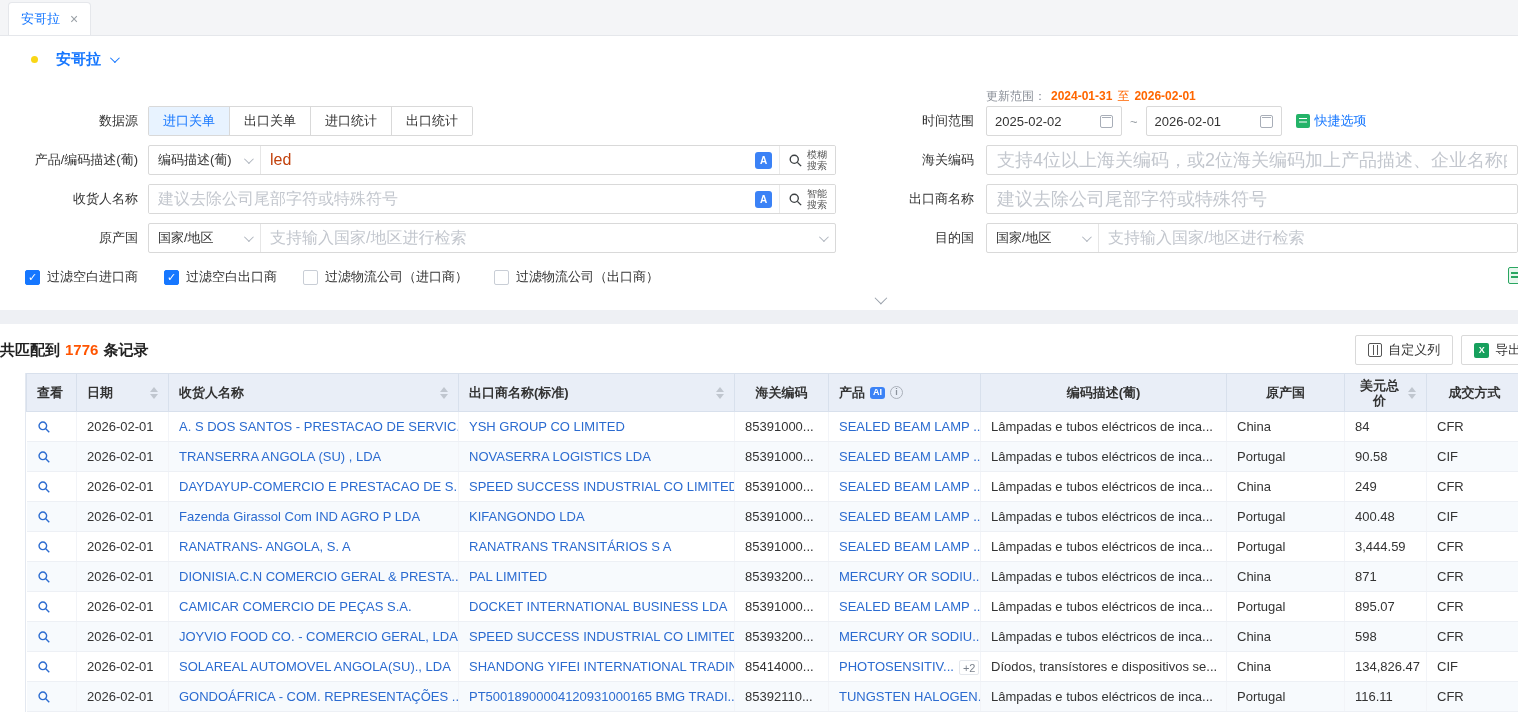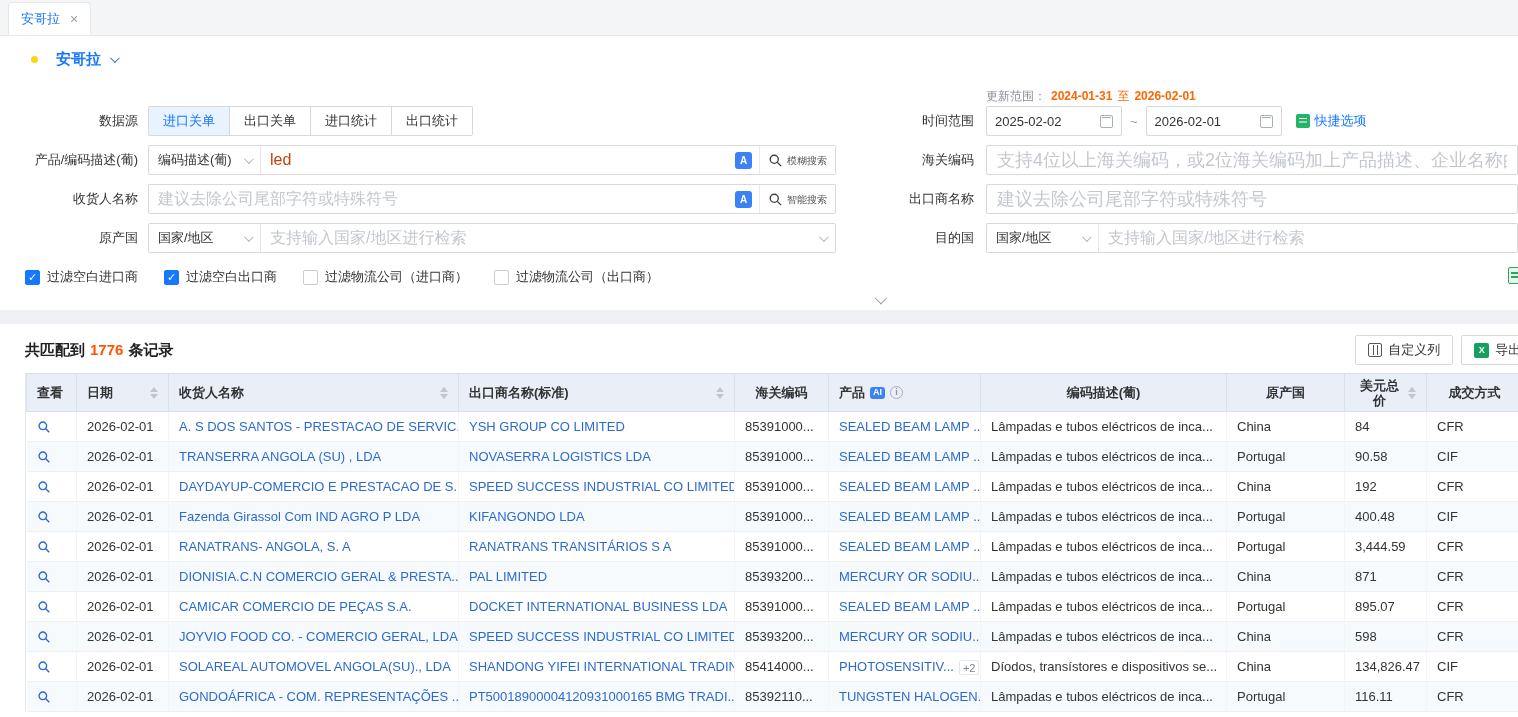--- a/index.html
+++ b/index.html
@@ -56,21 +56,21 @@
   .composite { flex:1; min-width:0; height:30px; border:1px solid #d9d9d9; border-radius:2px;
     background:#fff; display:flex; align-items:center; overflow:hidden; }
   .select-seg { width:112px; flex:none; height:100%; padding:0 9px; display:flex;
     align-items:center; justify-content:space-between; border-right:1px solid #e6e6e6; cursor:pointer; }
   .input-seg { flex:1; min-width:0; border:none; outline:none; padding:0 9px; font-size:16px; color:#c2410c; height:100%; }
   .trans-icon { width:17px; height:17px; flex:none; background:#3b82f6; border-radius:3px; color:#fff;
     font-size:10px; font-weight:bold; display:flex; align-items:center; justify-content:center;
     margin:0 7px; cursor:pointer; }
   .search-addon { flex:none; height:100%; display:flex; align-items:center; gap:4px; padding:0 8px;
     border-left:1px solid #ebebeb; cursor:pointer; background:#fff; }
-  .stack { display:flex; flex-direction:row; font-size:10px; line-height:11px; color:#555; }
+  .stack { display:flex; flex-direction:column; font-size:10px; line-height:11px; color:#555; }
   .end-chev { flex:none; margin:0 9px; }
   .r-input { flex:1; min-width:0; height:30px; border:1px solid #d9d9d9; border-radius:2px;
     padding:0 10px; font-size:18px; color:#333; outline:none; }
   .date-input { width:136px; flex:none; height:30px; border:1px solid #d9d9d9; border-radius:2px;
     display:flex; align-items:center; padding:0 8px; gap:6px; background:#fff; }
   .date-input input { border:none; outline:none; flex:1; min-width:0; font-size:13px; color:#333; }
   .cal-icon { width:13px; height:13px; border:1.4px solid #a8aeb8; border-radius:2px;
     position:relative; flex:none; }
   .cal-icon::before { content:""; position:absolute; top:1.5px; left:1px; right:1px; height:1.4px; background:#a8aeb8; }
   .range-sep { margin:0 8px; color:#9aa0a6; }
@@ -97,21 +97,21 @@
     background:#2aa661; box-shadow:0 4px 0 #2aa661; }
 
   .collapse-bar { display:flex; justify-content:center; padding:3px 0 6px; cursor:pointer; }
   .collapse-bar .chev { width:9px; height:9px; color:#98a0aa; position:relative; left:120px; }
 
   .gray-band { height:14px; background:#eef0f4; }
 
   
   .results { padding-top:9px; }
   .summary-row { display:flex; align-items:center; justify-content:space-between;
-    padding-left:25px; height:34px; margin-bottom:6px; }
+    height:34px; margin-bottom:6px; }
   .summary { font-size:15px; font-weight:bold; color:#222; }
   .count { color:#ff5400; margin:0 5px; }
   .summary-actions { display:flex; gap:8px; margin-right:-38px; }
   .tool-btn { height:30px; border:1px solid #d9d9d9; background:#fff; border-radius:2px;
     display:flex; align-items:center; gap:6px; padding:0 12px; font-size:13px; color:#333;
     cursor:pointer; white-space:nowrap; font-family:inherit; }
   .cols-icon { width:14px; height:14px; border:1.4px solid #555; border-radius:2px; position:relative; flex:none; }
   .cols-icon::before { content:""; position:absolute; top:1px; bottom:1px; left:3.5px; width:1.3px;
     background:#555; box-shadow:4px 0 0 #555; }
   .xls-icon { width:15px; height:15px; background:#17a05d; border-radius:2px; color:#fff;
@@ -452,21 +452,21 @@
     </td>
     <td>2026-02-01</td>
     <td><a class="cell-link">DAYDAYUP-COMERCIO E PRESTACAO DE S...</a></td>
     <td><a class="cell-link">SPEED SUCCESS INDUSTRIAL CO LIMITED</a></td>
     <td>85391000...</td>
     <td>
       <a class="cell-link">SEALED BEAM LAMP ...</a>
     </td>
     <td>Lâmpadas e tubos eléctricos de inca...</td>
     <td>China</td>
-    <td>192</td>
+    <td>249</td>
     <td>CFR</td>
   </tr>
 
   <tr>
     <td class="center">
       <span class="view-btn">
         <svg width="14" height="14" viewBox="0 0 24 24" fill="none" stroke="#2b6bd0" stroke-width="2.4">
                   <circle cx="10" cy="10" r="6.5"></circle>
                   <line x1="15" y1="15" x2="21" y2="21"></line>
                 </svg>

